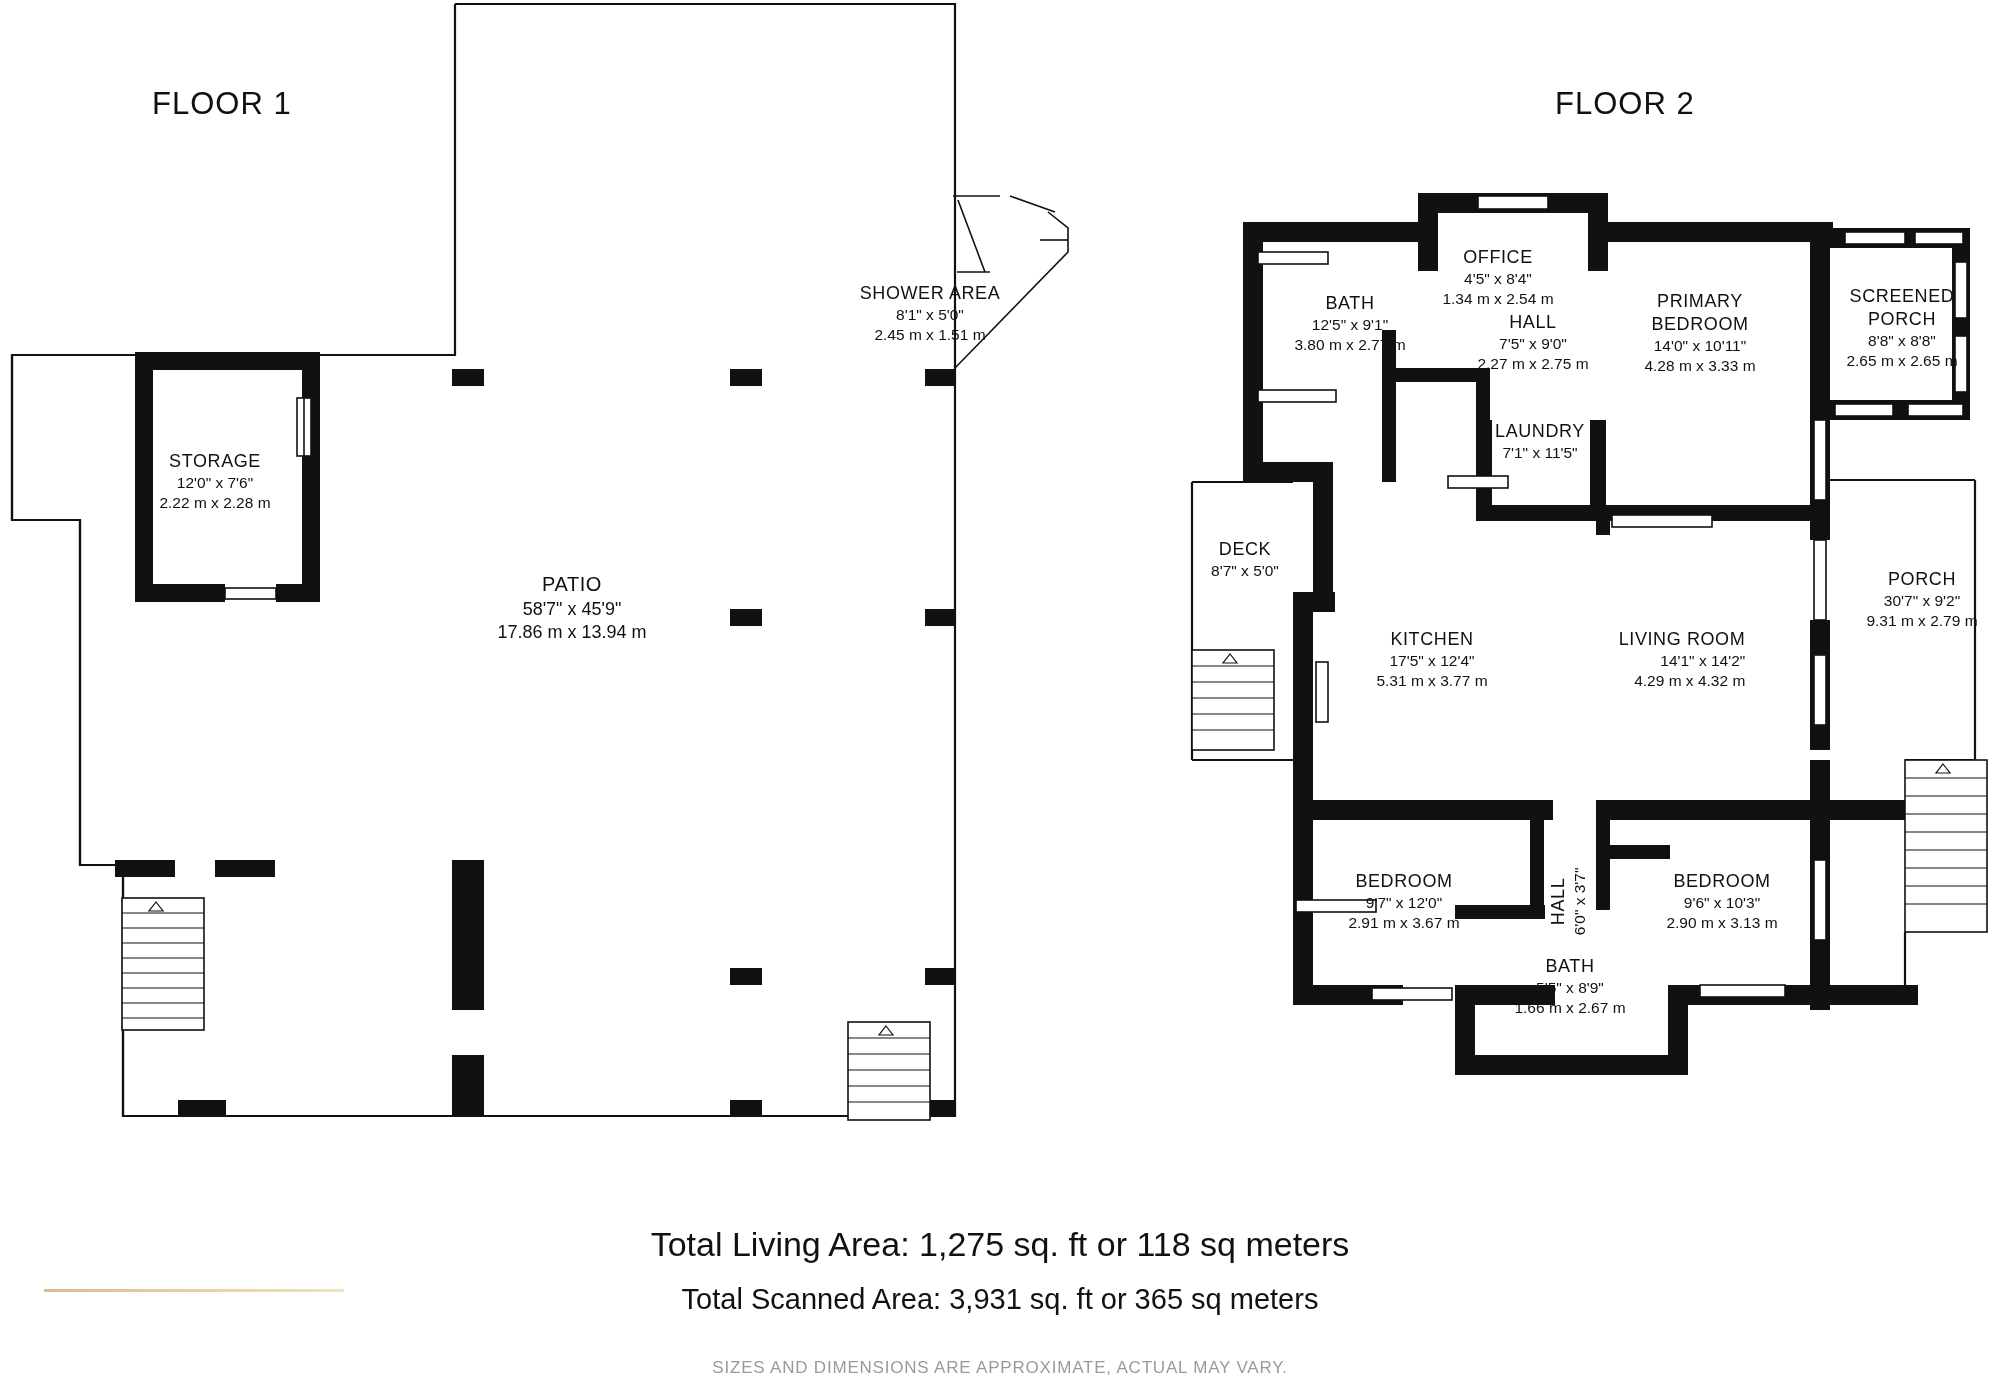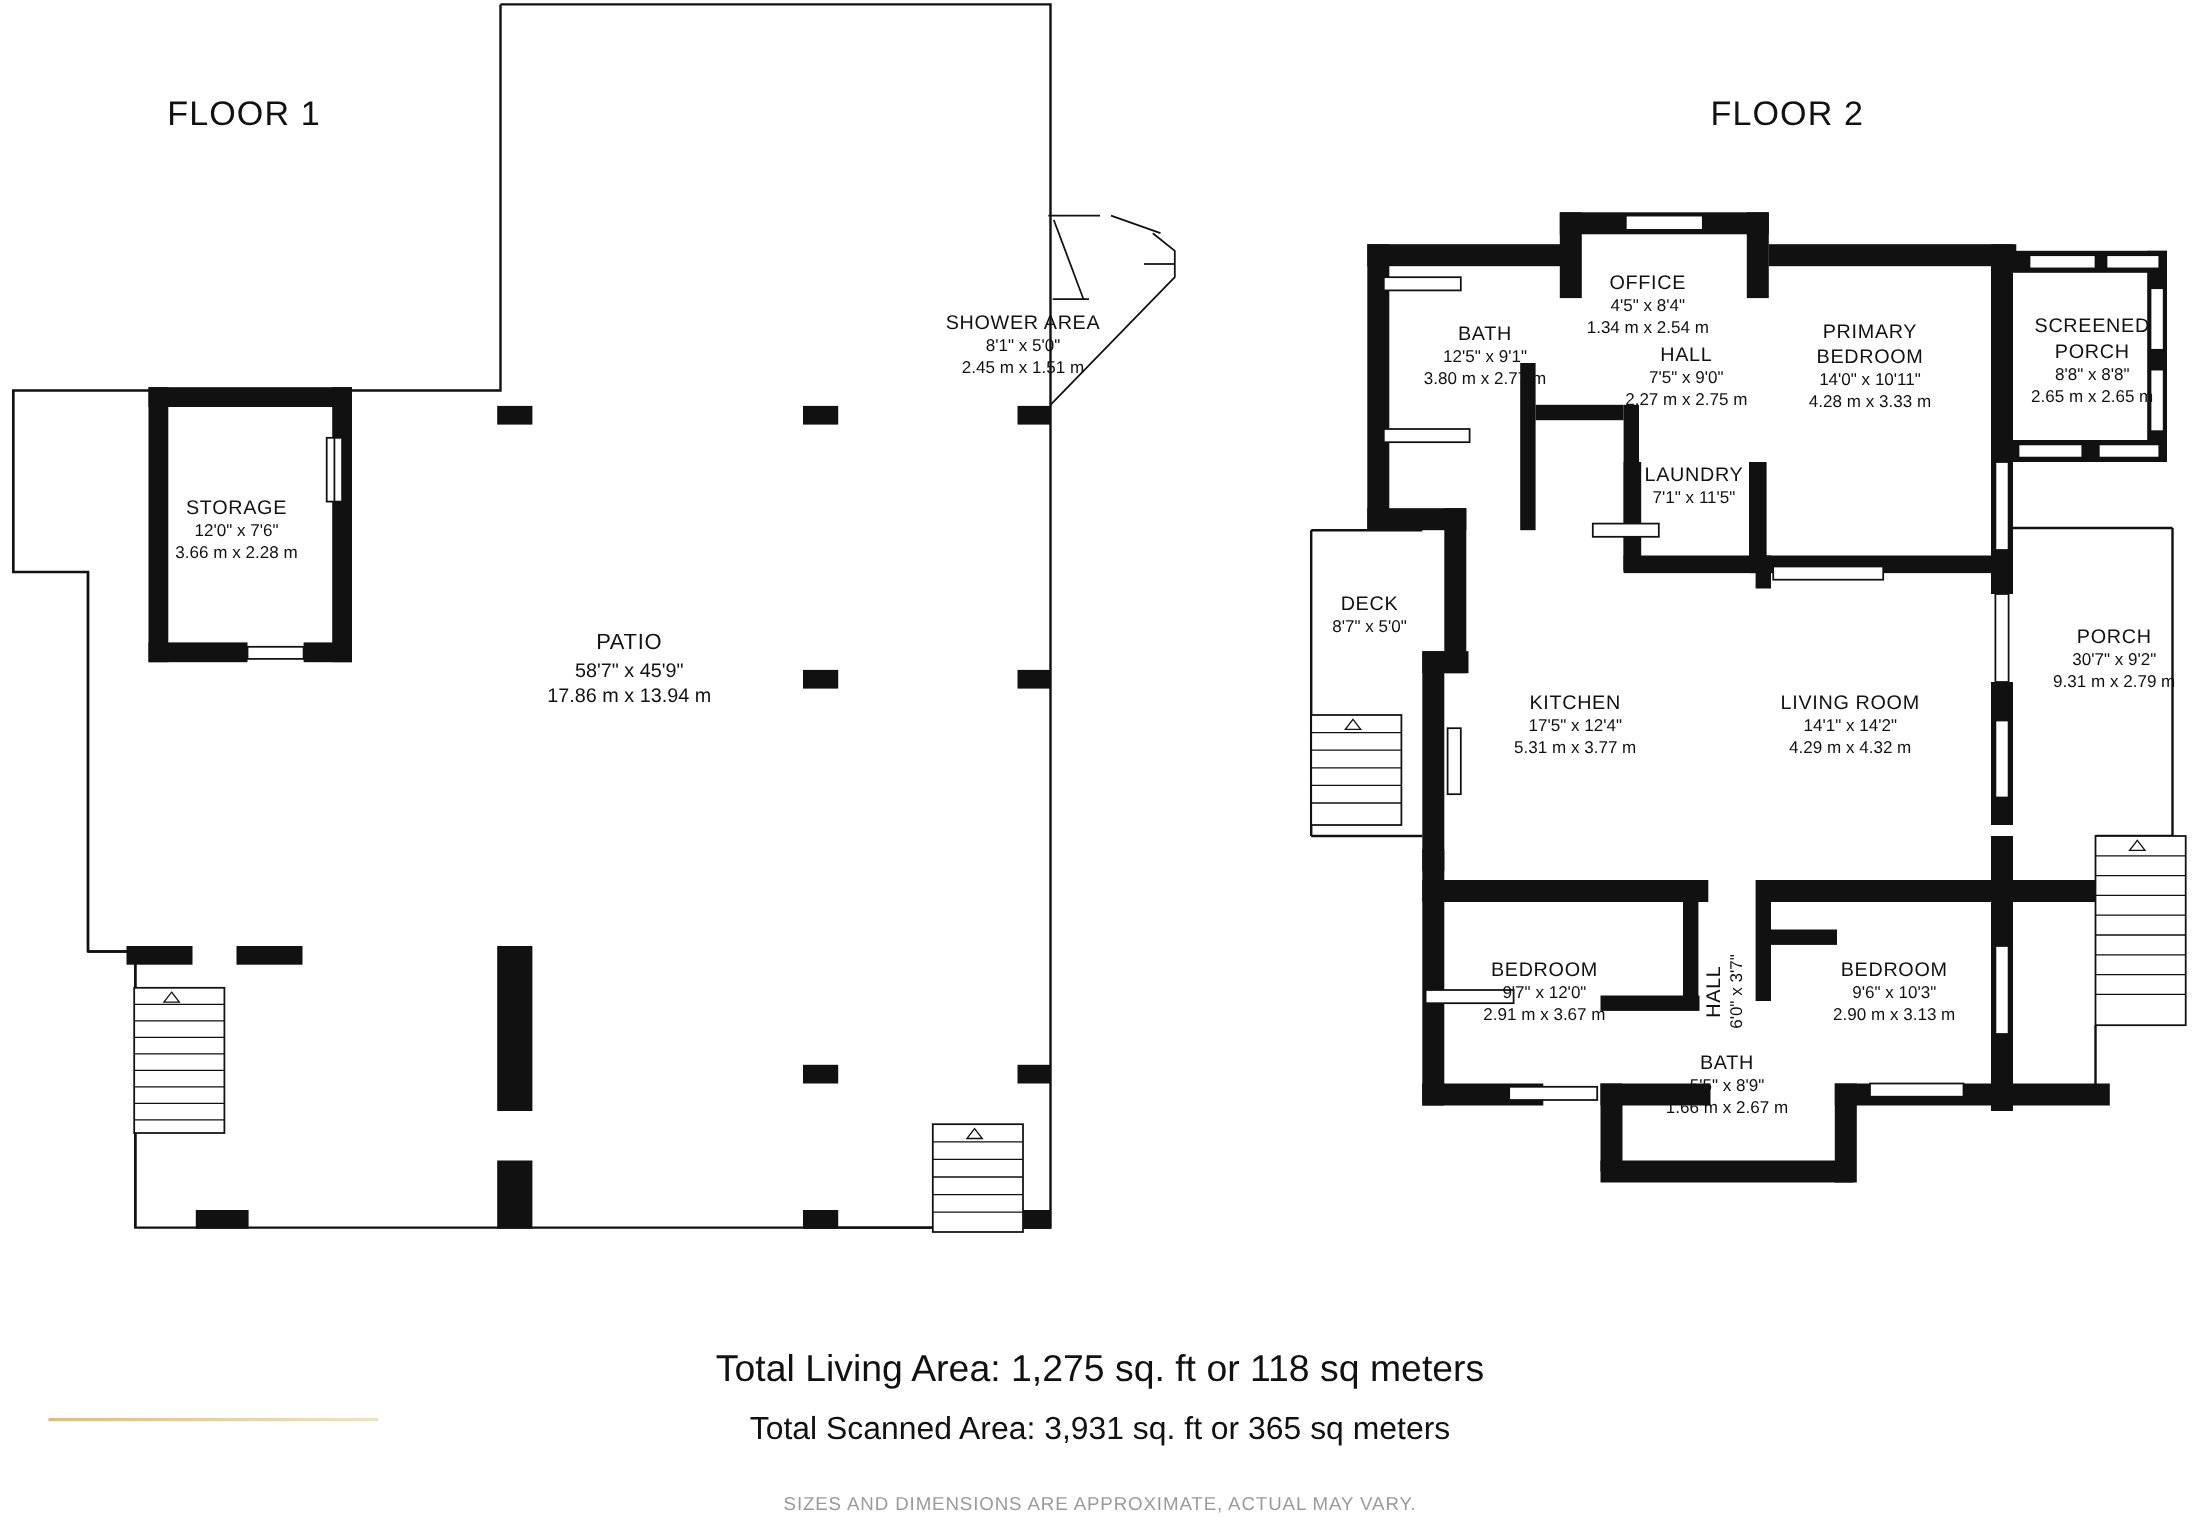--- a/index.html
+++ b/index.html
@@ -292,21 +292,21 @@
   </g>
 
 </svg>
 
 <div class="floor-title" id="floor1-title">FLOOR 1</div>
 <div class="floor-title" id="floor2-title">FLOOR 2</div>
 
 <div class="label" style="left:215px; top:450px;">
   <span class="name">STORAGE</span>
   <span class="dim">12'0" x 7'6"</span>
-  <span class="dim">3.66 m x 2.28 m</span>
+  <span class="dim">2.22 m x 2.28 m</span>
 </div>
 
 <div class="label big" style="left:572px; top:572px;">
   <span class="name">PATIO</span>
   <span class="dim">58'7" x 45'9"</span>
   <span class="dim">17.86 m x 13.94 m</span>
 </div>
 
 <div class="label" style="left:930px; top:282px;">
   <span class="name">SHOWER AREA</span>
@@ -355,21 +355,21 @@
   <span class="name">DECK</span>
   <span class="dim">8'7" x 5'0"</span>
 </div>
 
 <div class="label" style="left:1432px; top:628px;">
   <span class="name">KITCHEN</span>
   <span class="dim">17'5" x 12'4"</span>
   <span class="dim">5.31 m x 3.77 m</span>
 </div>
 
-<div class="label" style="left:1682px; top:628px;">
+<div class="label" style="left:1682px; top:628px;text-align:right;">
   <span class="name">LIVING ROOM</span>
   <span class="dim">14'1" x 14'2"</span>
   <span class="dim">4.29 m x 4.32 m</span>
 </div>
 
 <div class="label" style="left:1922px; top:568px;">
   <span class="name">PORCH</span>
   <span class="dim">30'7" x 9'2"</span>
   <span class="dim">9.31 m x 2.79 m</span>
 </div>

